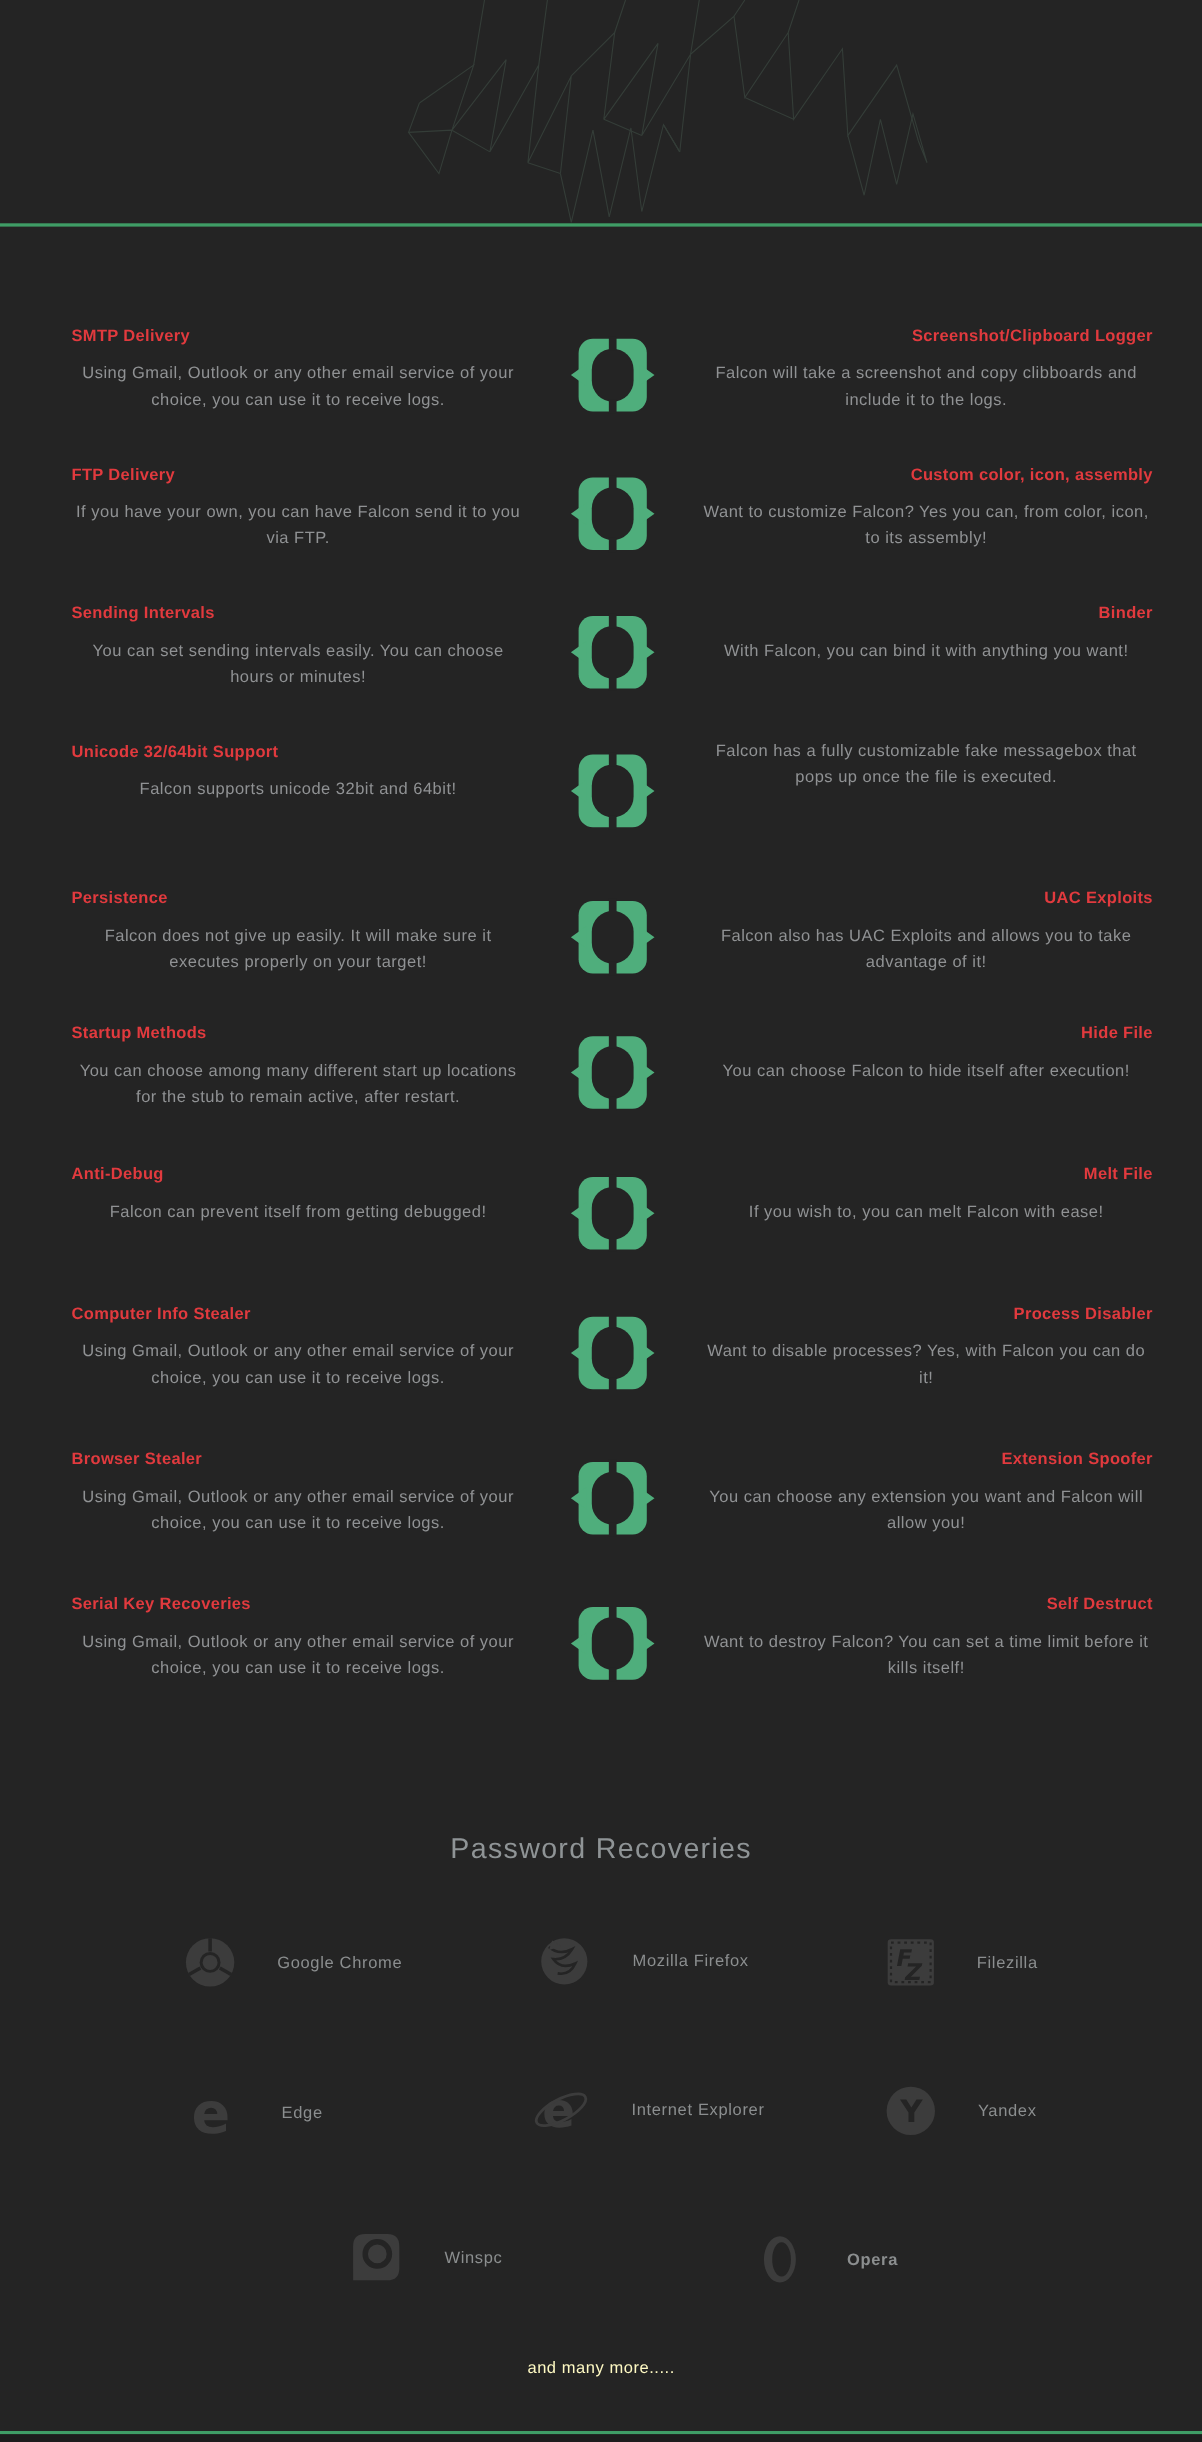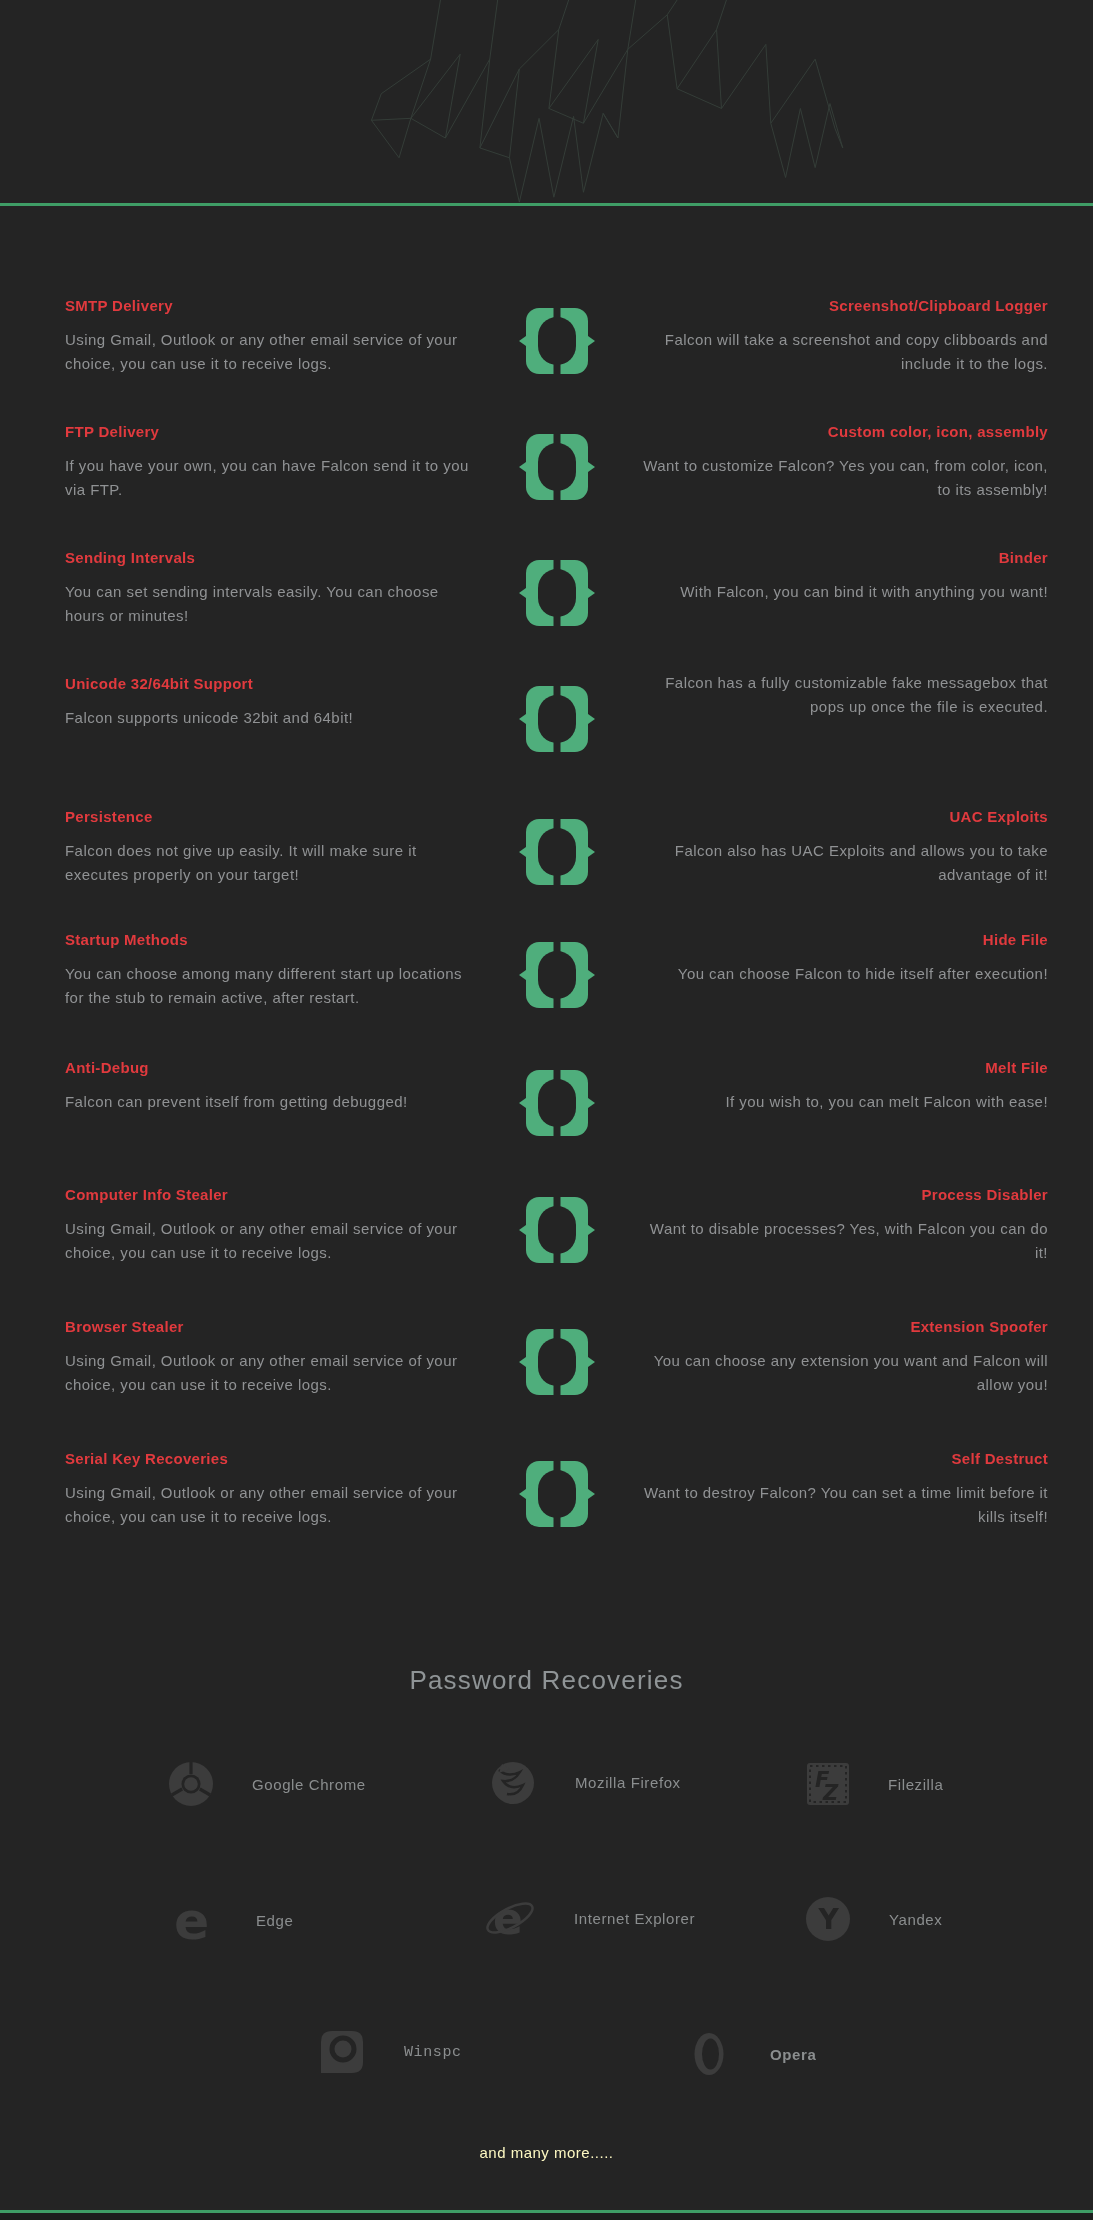--- a/index.html
+++ b/index.html
@@ -37,20 +37,21 @@
   .feat{position:absolute;top:0;width:412px;}
   .feat-left{left:0;text-align:left;}
   .feat-right{right:0;text-align:right;}
   .feat h3{
     margin:0 0 9px 0;font-size:15px;font-weight:700;letter-spacing:.3px;
     color:var(--heading-red);line-height:26px;
   }
   .feat p{
     margin:0;font-size:15px;line-height:24px;letter-spacing:.45px;
     color:var(--body-gray);
+    text-align:center;
   }
   .row-icon{position:absolute;left:50%;top:13px;transform:translateX(-50%);width:78px;height:70px;}
   
   .pw-title{
     position:absolute;left:0;top:1665px;width:100%;text-align:center;
     font-size:26px;font-weight:400;letter-spacing:1.2px;color:var(--section-title-gray);
   }
   .pw-layer{position:absolute;left:0;top:0;width:100%;height:100%;}
   .pw-item{position:absolute;display:flex;align-items:center;gap:38px;}
   .pw-icon{display:inline-flex;color:var(--browser-icon-gray);}
@@ -359,21 +360,21 @@
     </div>
     <div class="pw-item" style="left: 805px; top: 1896px;">
       <span class="pw-icon">
         <svg width="46" height="46" viewBox="0 0 46 46">
           <circle cx="23" cy="23" r="22" fill="currentColor"></circle>
           <text x="13.5" y="33" font-family="DejaVu Sans, sans-serif" font-weight="bold" font-size="28" style="fill:var(--background)">Y</text>
         </svg>
       </span>
       <span class="pw-label">Yandex</span>
     </div>
-    <div class="pw-item" style="left: 318px; top: 2028px; font-family: Liberation Mono, monospace;">
+    <div class="pw-item" style="left: 318px; top: 2028px;">
       <span class="pw-icon">
         <svg width="48" height="48" viewBox="0 0 48 48">
           <path d="M3 45 V14 Q3 3 14 3 H34 Q45 3 45 14 V34 Q45 45 34 45 Z" fill="currentColor"></path>
           <circle cx="25" cy="21" r="11" fill="none" style="stroke:var(--background)" stroke-width="5"></circle>
         </svg>
       </span>
       <span class="pw-label">Winspc</span>
     </div>
     <div class="pw-item" style="left: 686px; top: 2031px; font-weight: bold;">
       <span class="pw-icon">

